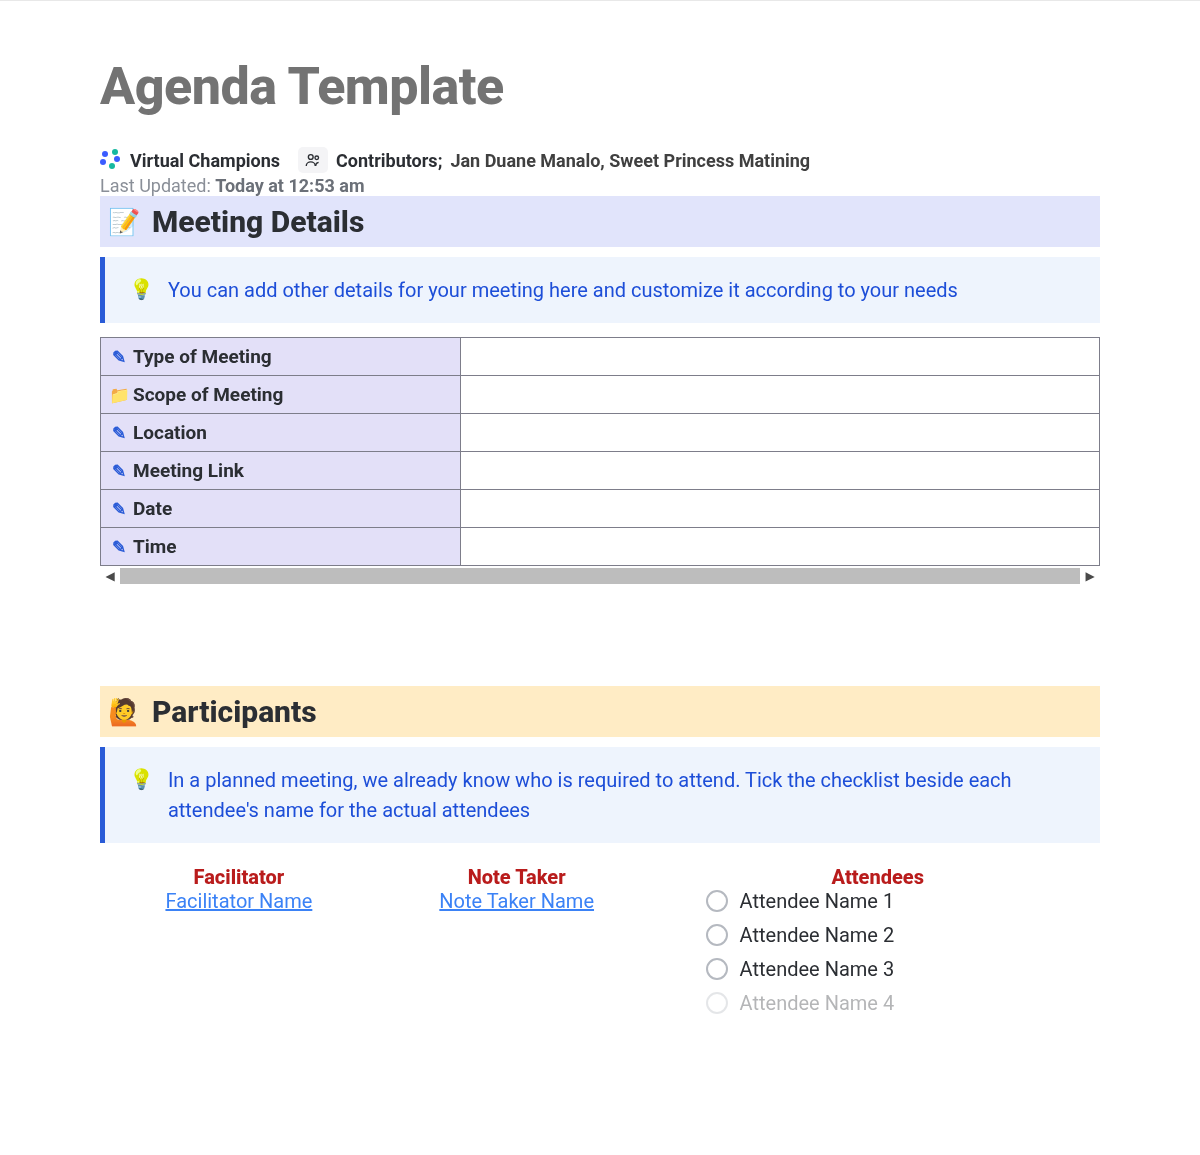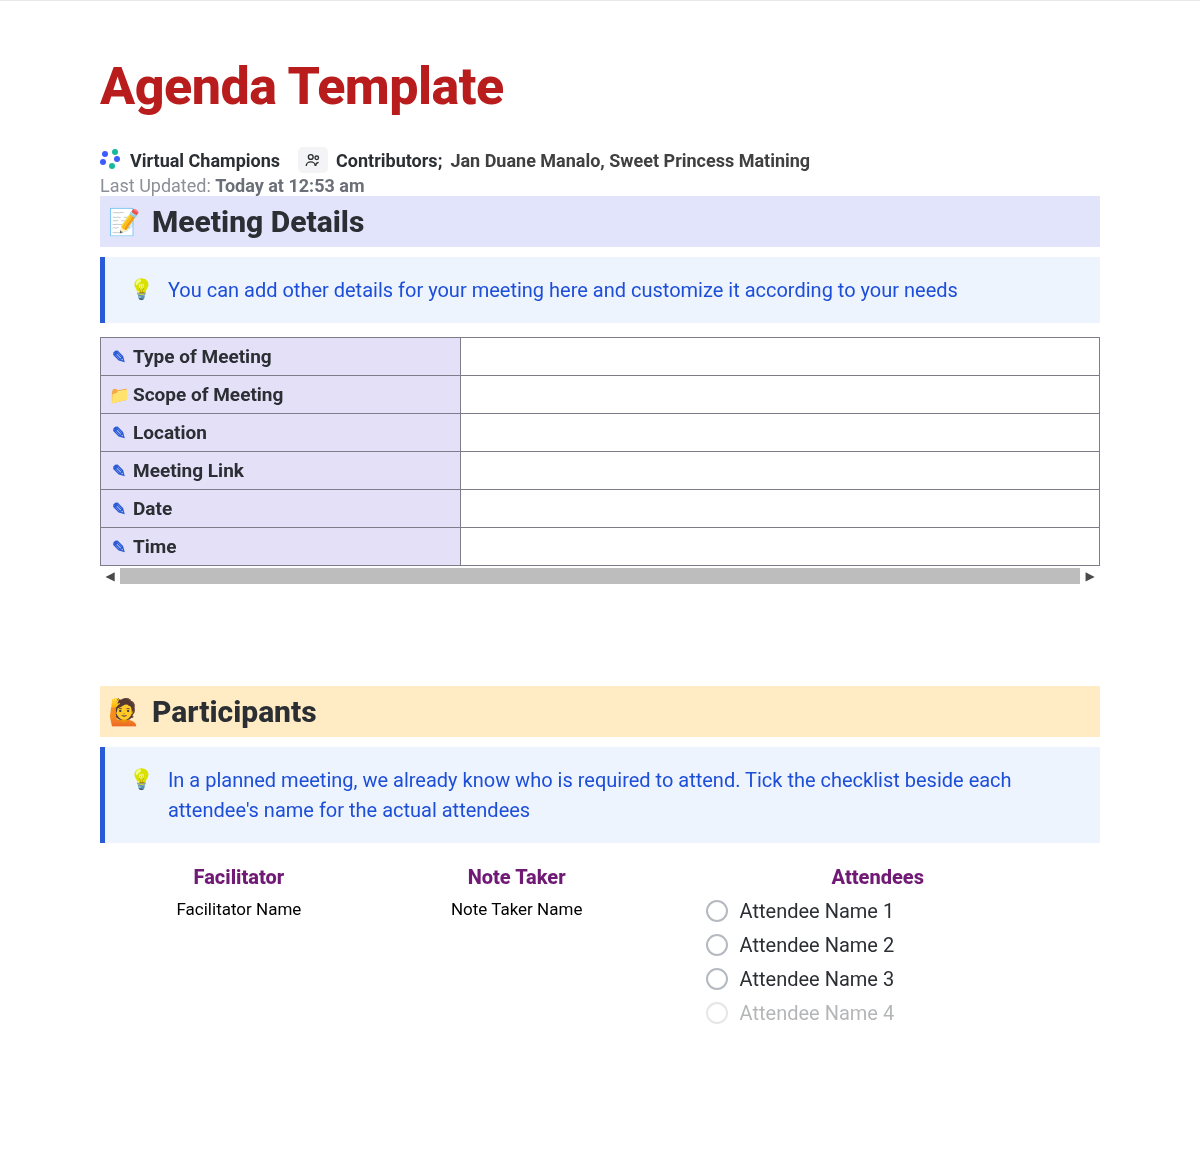--- a/index.html
+++ b/index.html
@@ -13,21 +13,21 @@
       width: 1200px;
       color: #2b2e33;
     }
     .page {
       padding: 55px 100px 40px 100px;
       border-top: 1px solid #e8e8e8;
     }
     .page-title {
       font-size: 52px;
       font-weight: 800;
-      color: #b91c1c;
+      color: #737373;
       margin-bottom: 30px;
       letter-spacing: -0.5px;
     }
     .meta-row {
       display: flex;
       align-items: center;
       gap: 18px;
       margin-bottom: 2px;
       font-size: 18px;
     }
@@ -191,31 +191,31 @@
     }
     .pcol {
       flex: 1;
       text-align: center;
     }
     .pcol.attendees-col {
       flex: 1.6;
       text-align: left;
     }
     .pcol-header {
-      color: #701a75;
+      color: #b91c1c;
       font-weight: 800;
       font-size: 20px;
-      margin-bottom: 10px;
     }
     .pcol.attendees-col .pcol-header {
       text-align: center;
     }
     .pcol-val {
-      font-size: 17px;
-      color: #000000;
+      font-size: 20px;
+      color: #3b82f6;
+      text-decoration: underline;
     }
     .attendee-list {
       list-style: none;
       padding: 0 0 0 50px;
     }
     .attendee-item {
       display: flex;
       align-items: center;
       gap: 12px;
       margin-bottom: 10px;

